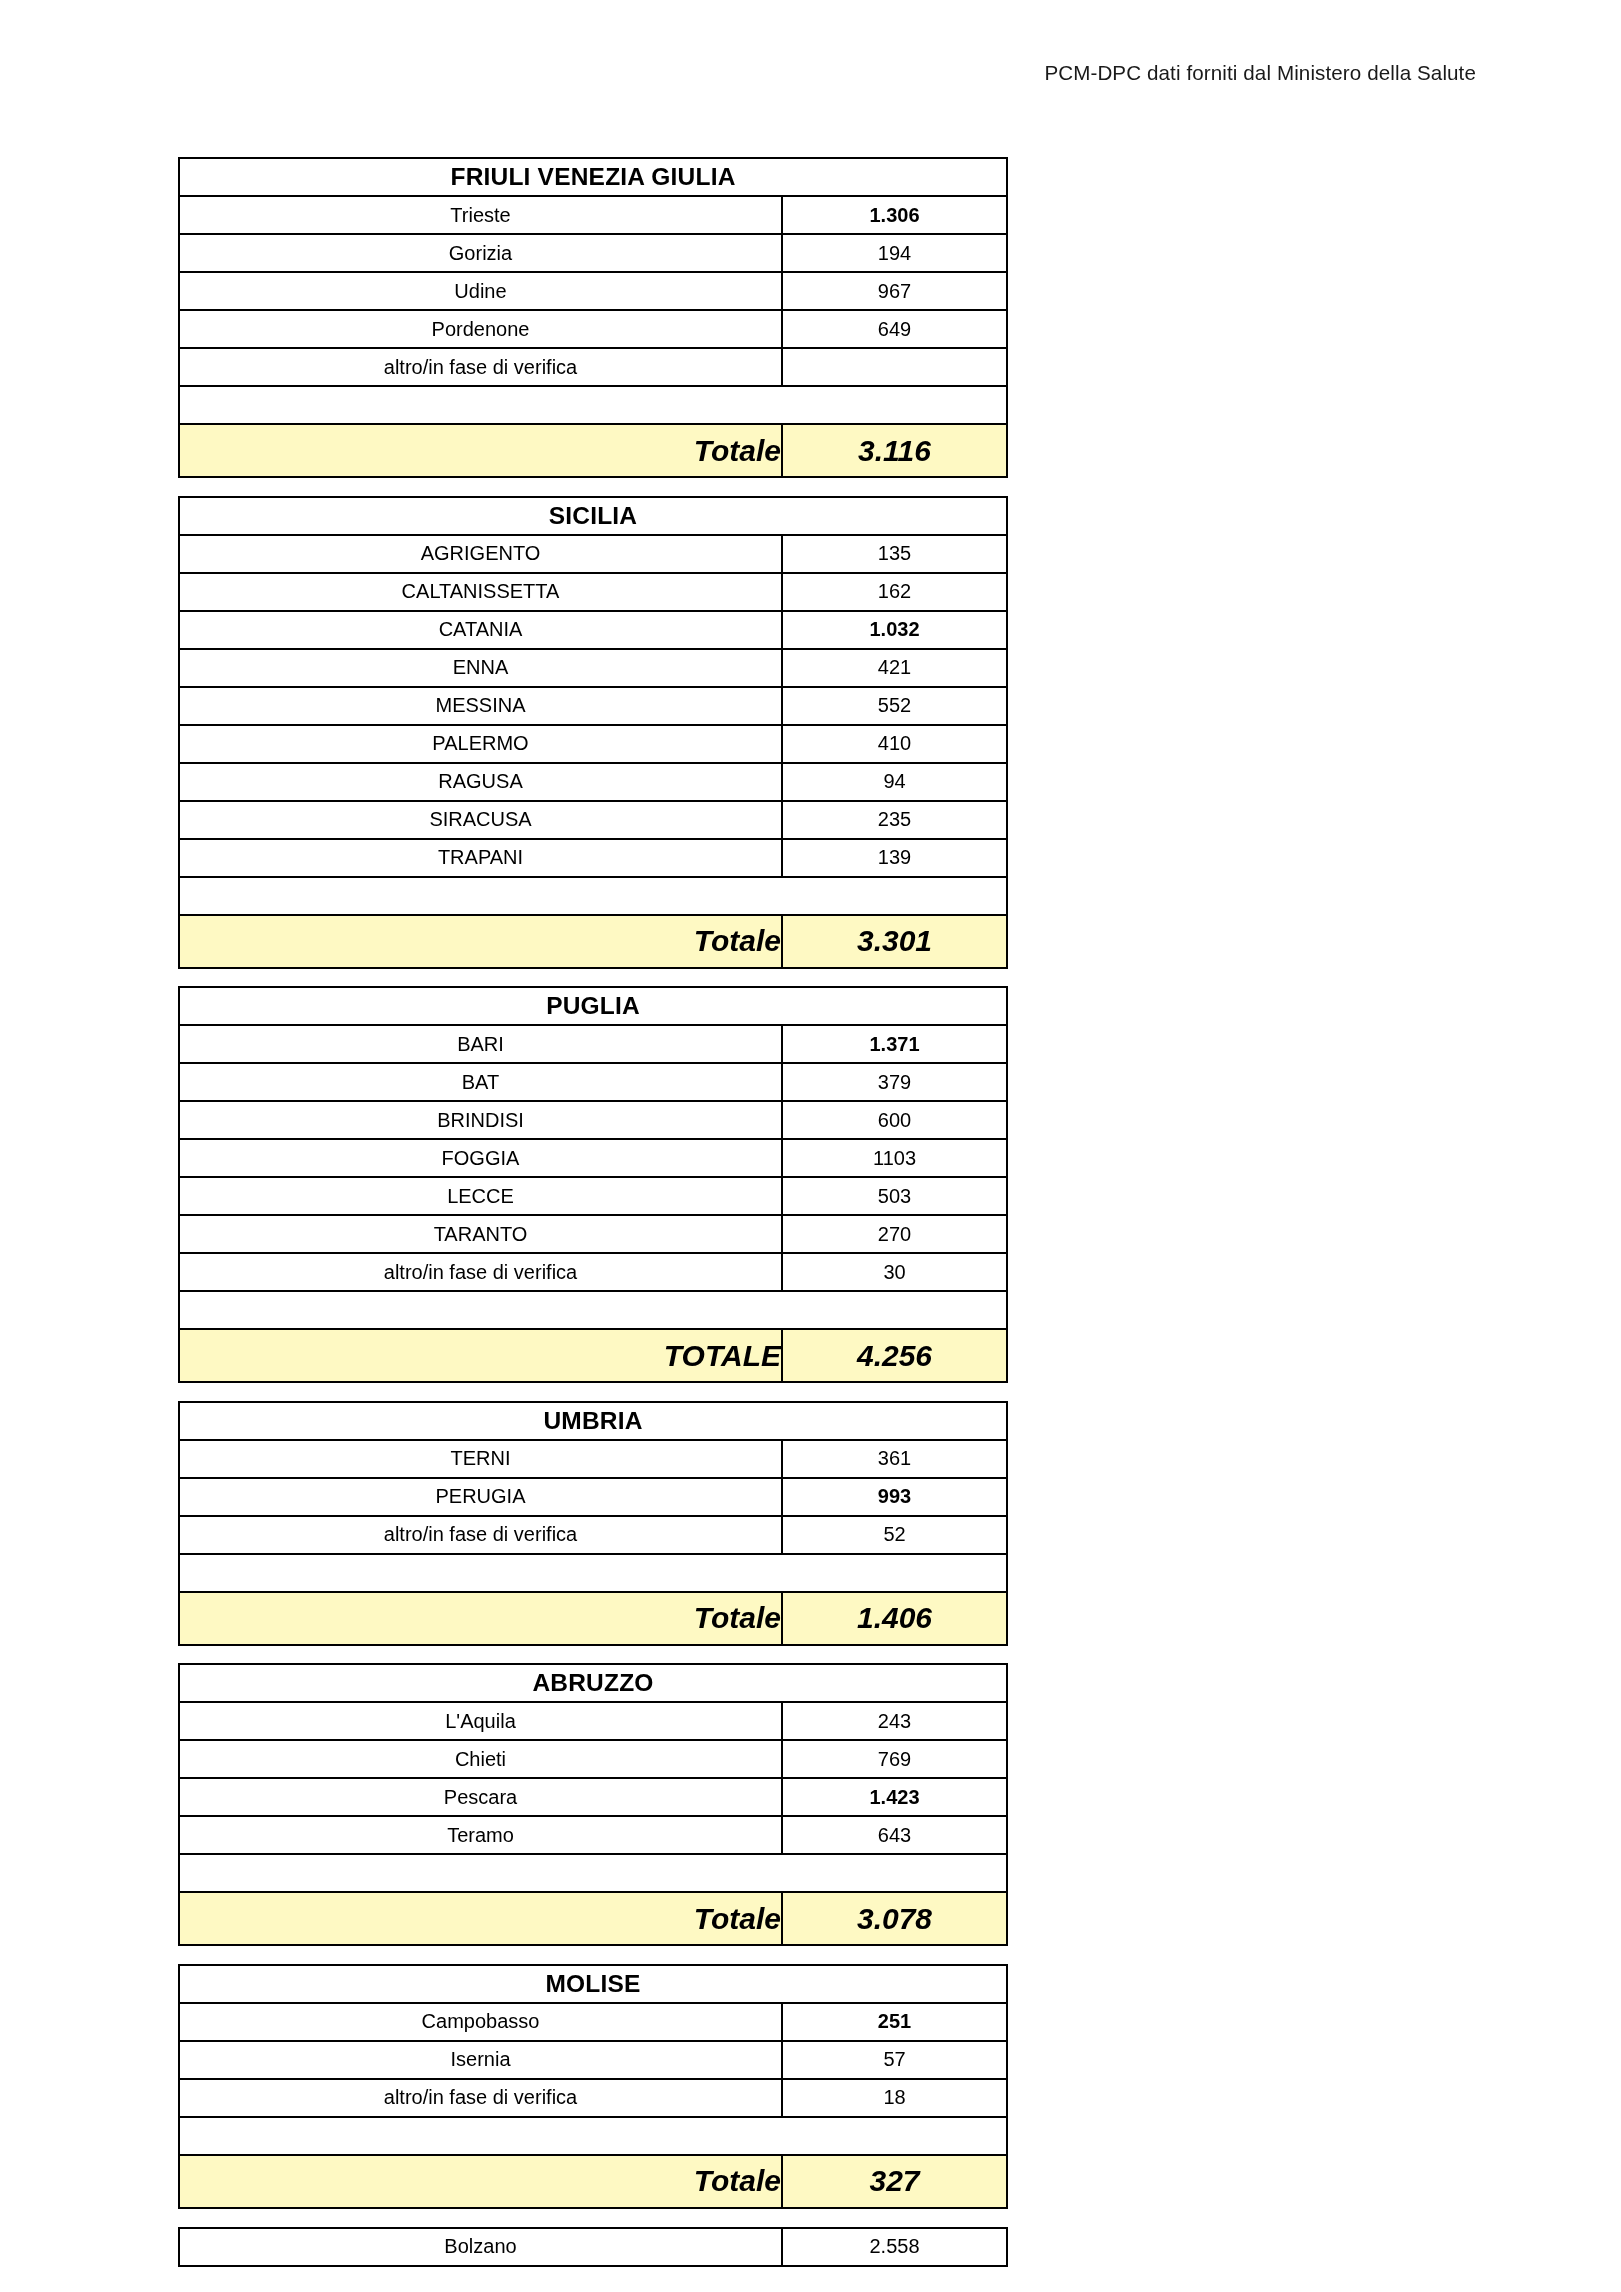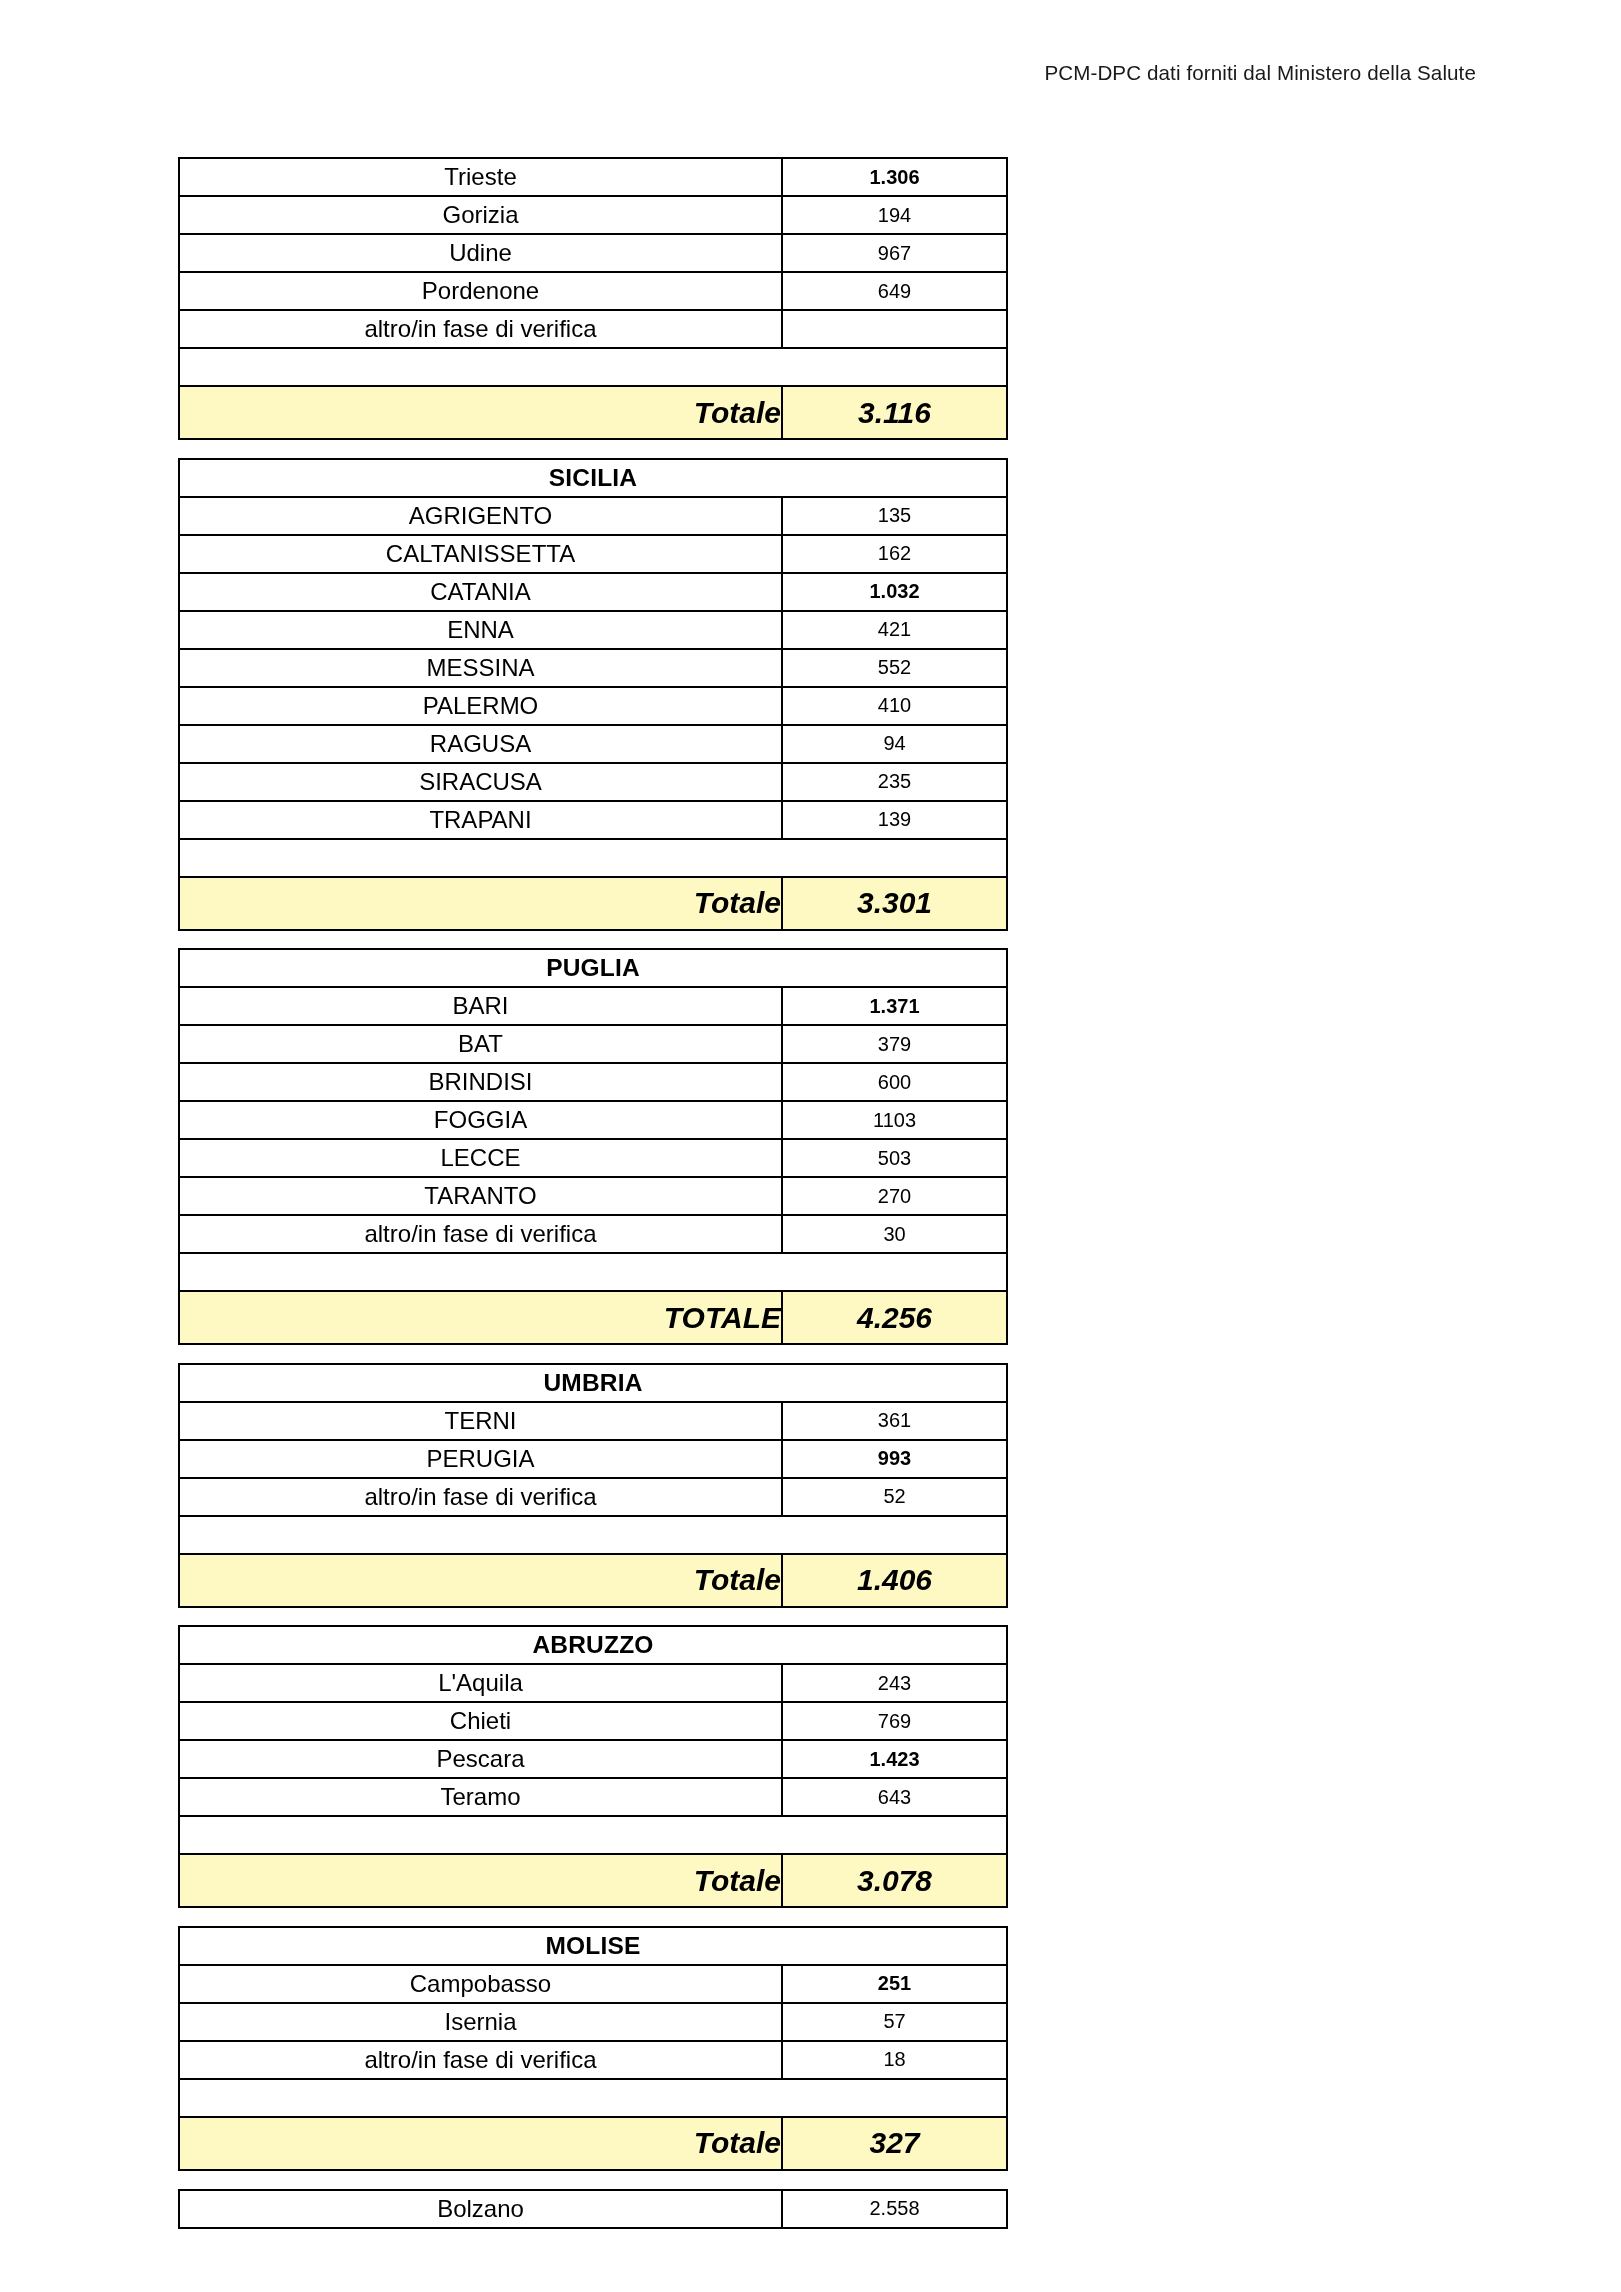--- a/index.html
+++ b/index.html
@@ -53,21 +53,21 @@
 
   .title-cell {
     text-align: center;
     font-weight: bold;
     font-size: 24.5px;
     letter-spacing: 0.2px;
     height: 41px;
   }
   .prov-name {
     text-align: center;
-    font-size: 24px;
+    font-size: 20px;
     padding: 0 3.9px;
   }
   .prov-val {
     text-align: center;
     font-size: 20px;
   }
   .prov-val.bold {
     font-weight: bold;
   }
   tr.total-row td {
@@ -101,20 +101,23 @@
   <div class="header">PCM-DPC dati forniti dal Ministero della Salute</div>
 
   <div class="tables">
       <table class="region">
         <colgroup>
           <col class="c-name">
           <col class="c-val">
         </colgroup>
         <tbody>
           <tr>
+            <td colspan="2" class="title-cell">FRIULI VENEZIA GIULIA</td>
+          </tr>
+          <tr>
             <td class="prov-name">Trieste</td>
             <td class="prov-val bold">1.306</td>
           </tr>
           <tr>
             <td class="prov-name">Gorizia</td>
             <td class="prov-val">194</td>
           </tr>
           <tr>
             <td class="prov-name">Udine</td>
             <td class="prov-val">967</td>

